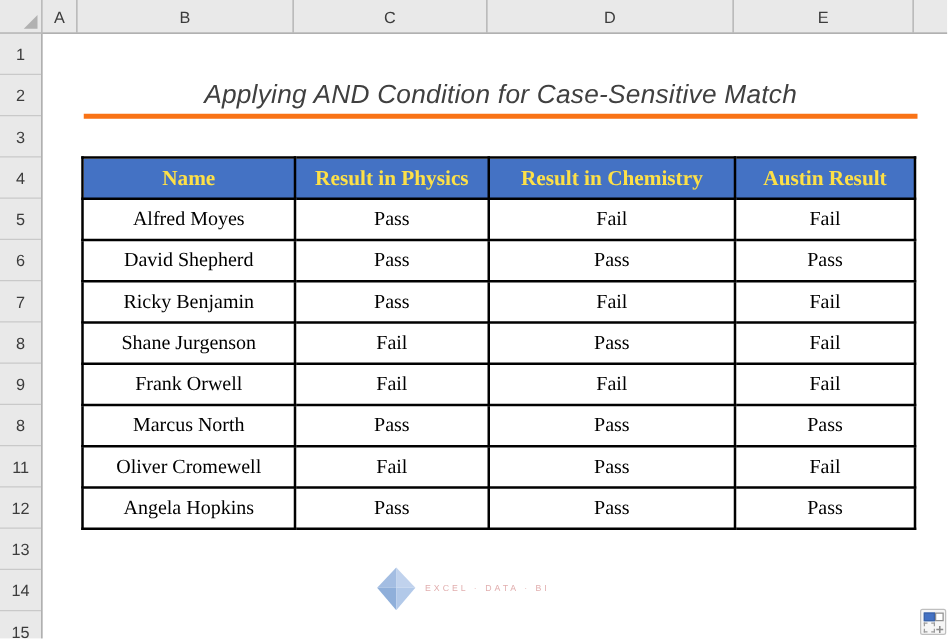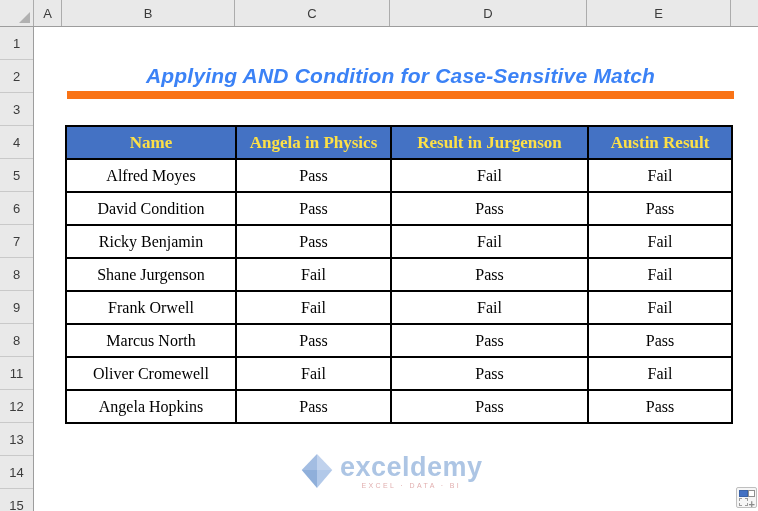--- a/index.html
+++ b/index.html
@@ -31,23 +31,23 @@
   }
   .row-cell {
     height:33px; box-sizing:border-box; border-bottom:1px solid #C9C9C9;
     display:flex; align-items:center; justify-content:center;
     font-size:13px; color:#3C3C3C;
   }
 
   
   .title-cell {
     position:absolute; left:67px; top:60px; width:667px; height:31px;
-    border-bottom:8px solid #f97316; box-sizing:content-box;
+    border-bottom:4px solid #f97316; box-sizing:content-box;
     display:flex; align-items:center; justify-content:center;
-    font-weight:bold; font-style:italic; font-size:21px; color:#3b82f6;
+    font-weight:normal; font-style:italic; font-size:21px; color:#404040;
     letter-spacing:0.2px; white-space:nowrap;
   }
 
   
   .data-table {
     position:absolute; left:65px; top:125px; width:666px;
     border-collapse:collapse; table-layout:fixed;
     font-family:"Liberation Serif", serif;
   }
   .data-table th, .data-table td {
@@ -137,32 +137,32 @@
   <table class="data-table">
     <colgroup>
       <col style="width:170px">
         <col style="width:155px">
         <col style="width:197px">
         <col style="width:144px">
     </colgroup>
     <tbody>
         <tr>
       <th>Name</th>
-      <th>Angela in Physics</th>
-      <th>Result in Jurgenson</th>
+      <th>Result in Physics</th>
+      <th>Result in Chemistry</th>
       <th>Austin Result</th>
     </tr>
     <tr>
       <td>Alfred Moyes</td>
       <td>Pass</td>
       <td>Fail</td>
       <td>Fail</td>
     </tr>
     <tr>
-      <td>David Condition</td>
+      <td>David Shepherd</td>
       <td>Pass</td>
       <td>Pass</td>
       <td>Pass</td>
     </tr>
     <tr>
       <td>Ricky Benjamin</td>
       <td>Pass</td>
       <td>Fail</td>
       <td>Fail</td>
     </tr>
@@ -200,21 +200,20 @@
     </table>
 
   <div class="watermark">
     <svg width="36" height="38" viewBox="0 0 40 42">
       <polygon points="20,2 37,20 20,20" fill="#B6CBEA"></polygon>
       <polygon points="20,2 3,20 20,20" fill="#93B2DD"></polygon>
       <polygon points="3,20 20,40 20,20" fill="#7CA2D4"></polygon>
       <polygon points="37,20 20,40 20,20" fill="#A5C0E6"></polygon>
     </svg>
     <div class="wm-text">
-      <div class="wm-brand">exceldemy</div>
       <div class="wm-tag">EXCEL · DATA · BI</div>
     </div>
   </div>
 
   <div class="paste-btn">
     <span class="pb-blue"></span>
     <span class="pb-white"></span>
     <span class="pb-dash"></span>
     <span class="pb-plus">+</span>
   </div>

